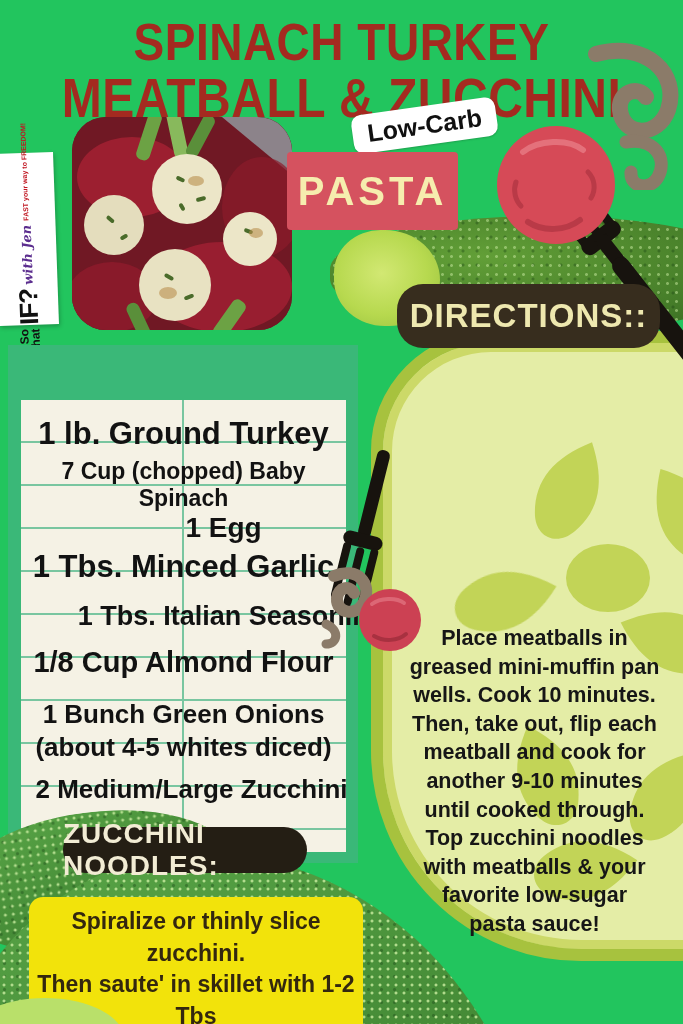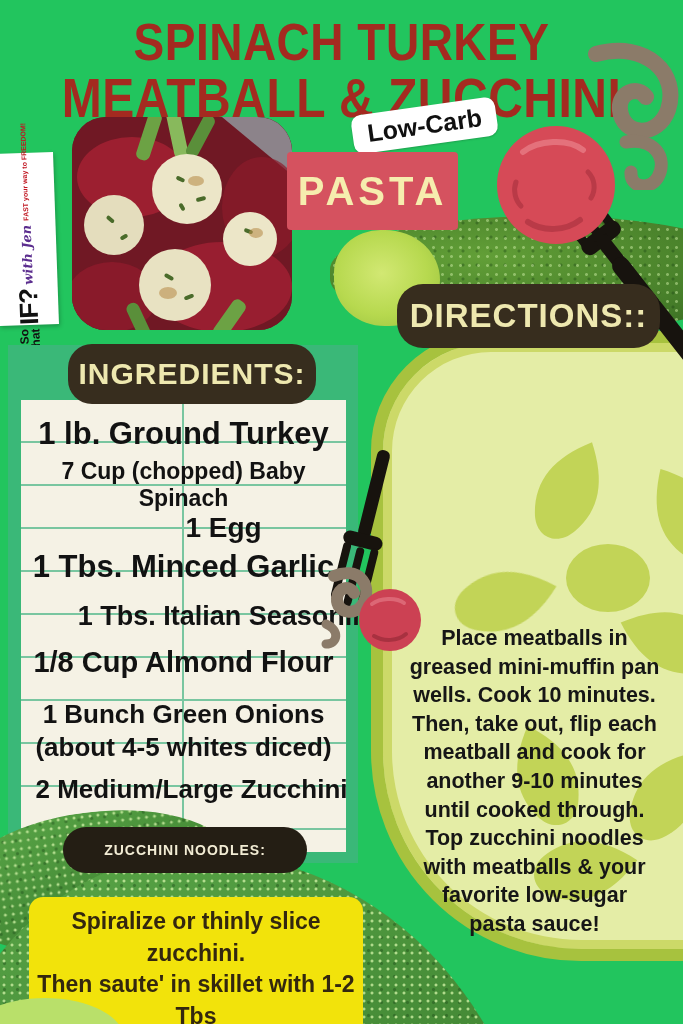--- a/index.html
+++ b/index.html
@@ -99,21 +99,21 @@
         radial-gradient(circle, rgba(25,70,20,.4) 1px, transparent 2.1px),
         linear-gradient(160deg,#5aa748 0%,#468c37 55%,#35722a 100%);
       background-size:8px 8px,13px 13px,100% 100%;}
   .zuke-bottom{position:absolute;left:-80px;top:853px;width:620px;height:420px;z-index:6;
       border-radius:45% 55% 0 0 / 80% 90% 0 0;}
   .zuke-hump{position:absolute;left:-50px;top:812px;width:290px;height:140px;z-index:6;
       border-radius:50%;transform:rotate(-7deg);}
 
   
   .badge-zn{position:absolute;left:63px;top:827px;width:244px;height:46px;background:#241e14;
-            border-radius:24px;color:#f2ecd4;font-size:14px;font-weight:bold;letter-spacing:1px;
+            border-radius:24px;color:#f2ecd4;font-size:28px;font-weight:bold;letter-spacing:1px;
             display:flex;align-items:center;justify-content:center;z-index:8;}
   .zn-box{position:absolute;left:29px;top:897px;width:334px;background:#f2e30b;border-radius:14px;
           padding:9px 0;color:#33270f;font-weight:bold;font-size:23px;line-height:1.38;
           text-align:center;white-space:pre-line;z-index:8;box-sizing:border-box;}
 
   .corner-slice{position:absolute;left:-35px;top:998px;width:160px;height:85px;background:#b9e06a;
                 border-radius:50%;z-index:9;}
 </style>
 </head>
 <body>
@@ -240,21 +240,20 @@
       <div class="ing-row r1">1 lb. Ground Turkey</div>
       <div class="ing-row r2">7 Cup (chopped) Baby Spinach</div>
       <div class="ing-row r3">1 Egg</div>
       <div class="ing-row r4">1 Tbs. Minced Garlic</div>
       <div class="ing-row r5">1 Tbs. Italian Seasoning</div>
       <div class="ing-row r6">1/8 Cup Almond Flour</div>
       <div class="ing-row r7">1 Bunch Green Onions
 (about 4-5 whites diced)</div>
       <div class="ing-row r8">2 Medium/Large Zucchini</div>
     </div>
-    <div class="badge-ingredients">INGREDIENTS:</div>
   </div>
 
   <svg class="fork-small" width="140" height="210" viewBox="0 0 140 210">
     <g transform="rotate(14 60 80)" fill="#17130e">
       <rect x="53" y="0" width="13" height="90" rx="6"></rect>
       <rect x="40" y="86" width="40" height="14" rx="7"></rect>
       <rect x="42" y="98" width="8" height="58" rx="4"></rect>
       <rect x="56" y="100" width="8" height="60" rx="4"></rect>
       <rect x="70" y="98" width="8" height="58" rx="4"></rect>
     </g>

